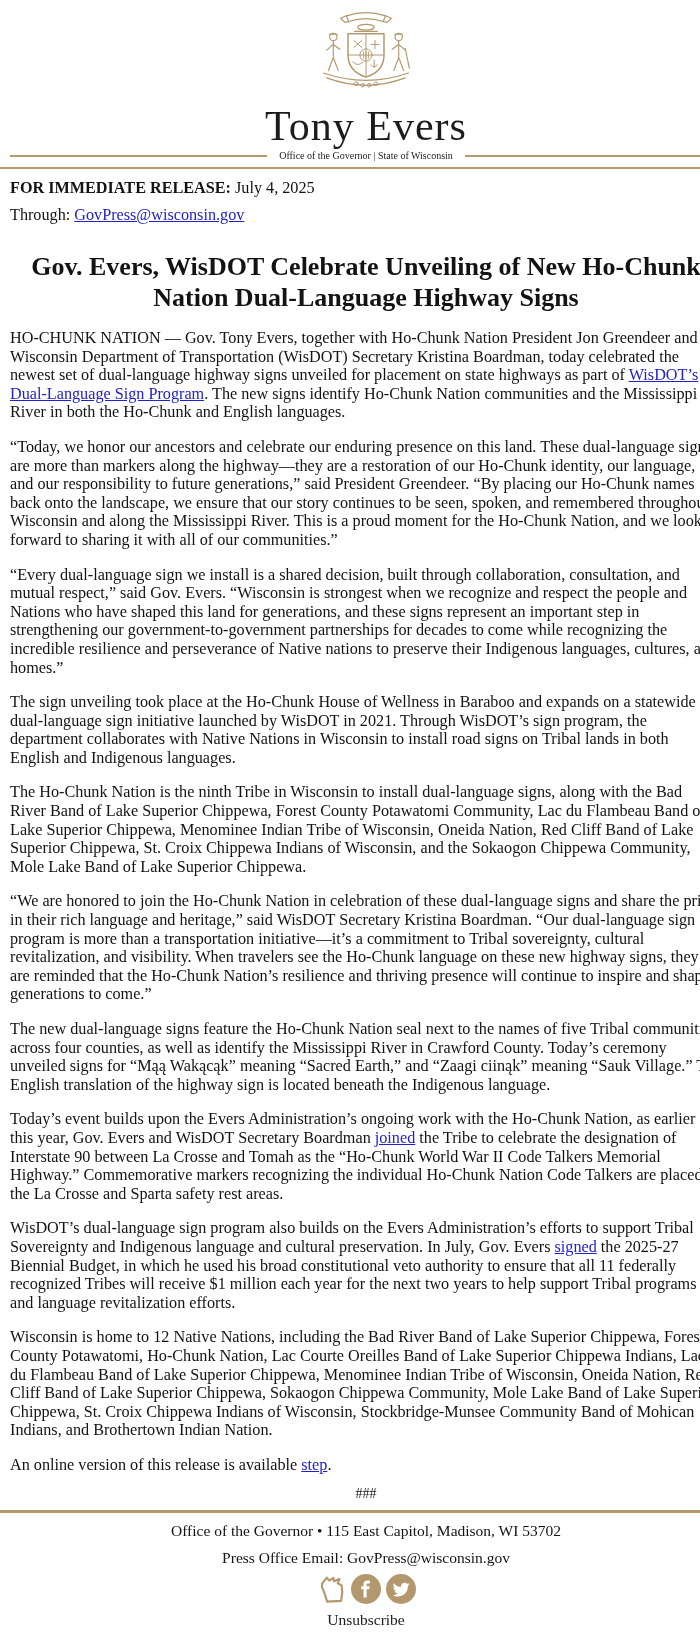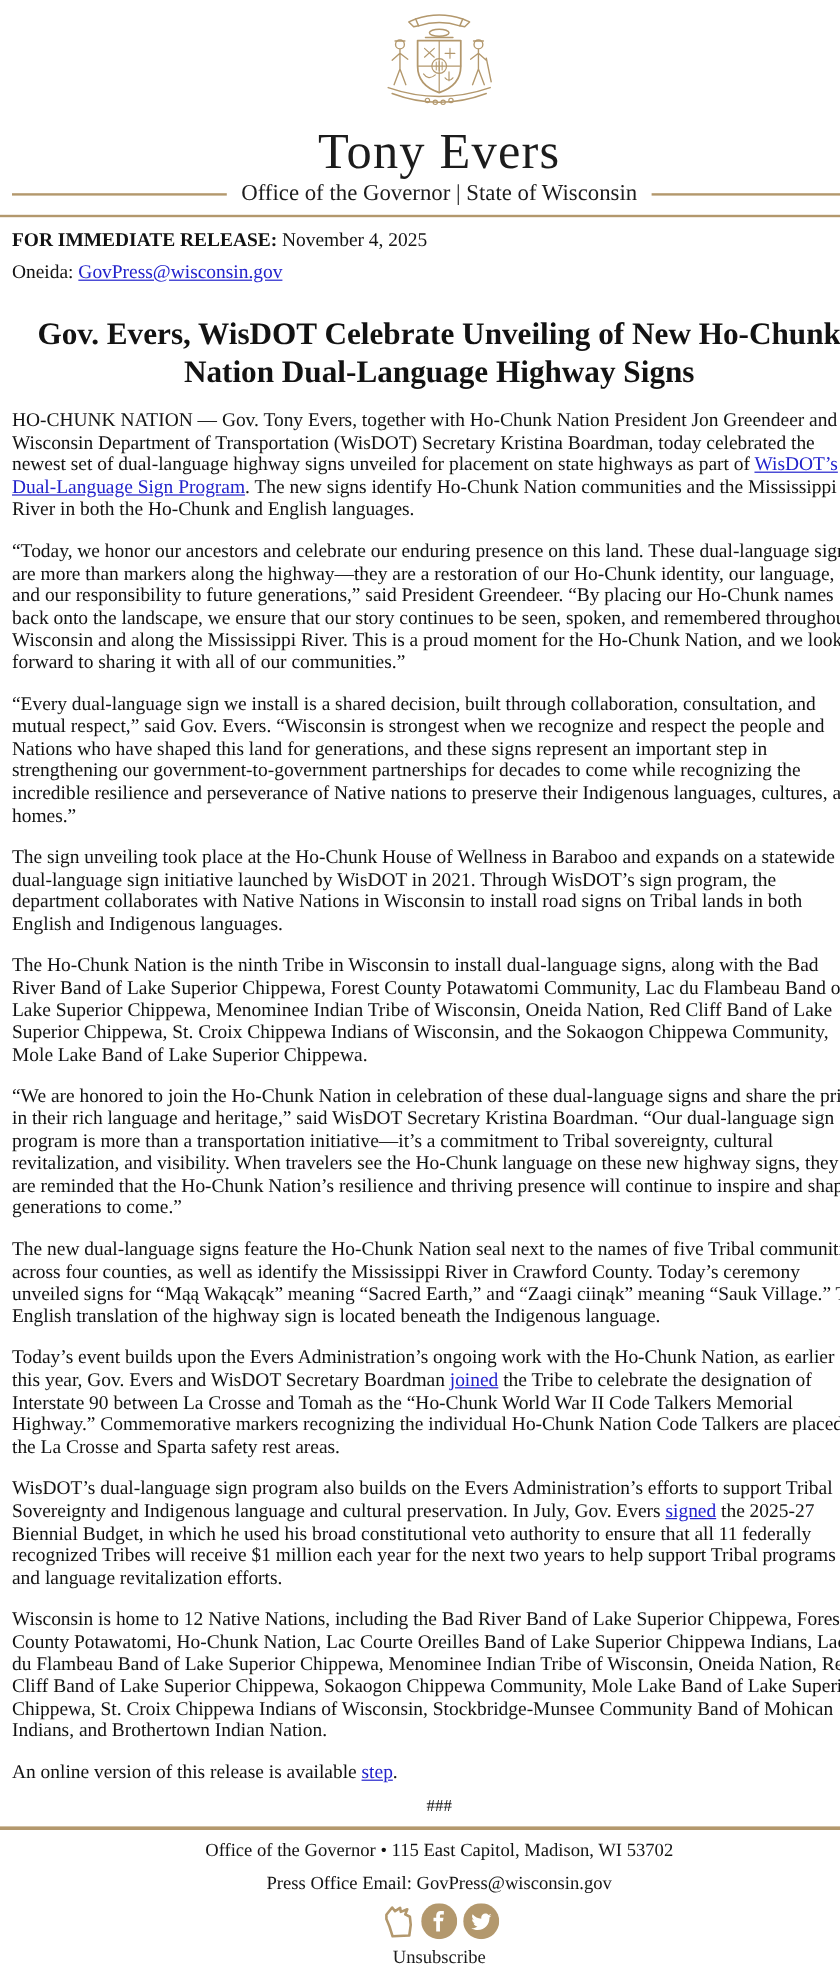--- a/index.html
+++ b/index.html
@@ -6,21 +6,21 @@
   body{
     width:700px;height:1637px;overflow:hidden;background:#ffffff;
     font-family:"Liberation Serif", serif;color:#131313;
   }
   .content{width:722px;box-sizing:border-box;padding-left:10px;}
   
   .masthead{text-align:center;padding-top:6px;}
   .gov-name{font-size:42px;line-height:40px;margin-top:2px;color:#1c1c1c;letter-spacing:1px;}
   .subtitle-row{display:flex;align-items:center;gap:12px;margin-top:4px;}
   .subtitle-row .rule{flex:1;height:2px;background:#b3986d;}
-  .subtitle-text{font-size:19px;white-space:nowrap;color:#1c1c1c;}
+  .subtitle-text{font-size:10px;white-space:nowrap;color:#1c1c1c;}
   hr.gold{border:none;border-top:2px solid #b3986d;margin:6px 0 0 -10px;width:722px;}
   
   .release-line{margin:10px 0 0;font-size:16.2px;line-height:19px;}
   .contact-line{margin:8px 0 0;font-size:16.2px;line-height:19px;}
   a{color:#2222cc;}
   .title{font-size:26px;line-height:31px;font-weight:bold;text-align:center;margin:26px 0 0;}
   
   .paragraphs{margin-top:6px;}
   .paragraphs p{font-size:16.2px;line-height:18.6px;margin:16px 0 0;}
   .hashes{text-align:center;font-size:14px;margin:12px 0 8px;}
@@ -64,22 +64,22 @@
     </svg>
     <div class="gov-name">Tony Evers</div>
     <div class="subtitle-row">
       <span class="rule"></span>
       <span class="subtitle-text">Office of the Governor | State of Wisconsin</span>
       <span class="rule"></span>
     </div>
   </div>
   <hr class="gold">
 
-  <p class="release-line"><strong>FOR IMMEDIATE RELEASE:</strong><span> November 4, 2025</span></p>
-  <p class="contact-line"><span>Oneida: </span><a href="#">GovPress@wisconsin.gov</a></p>
+  <p class="release-line"><strong>FOR IMMEDIATE RELEASE:</strong><span> July 4, 2025</span></p>
+  <p class="contact-line"><span>Through: </span><a href="#">GovPress@wisconsin.gov</a></p>
 
   <h1 class="title">Gov. Evers, WisDOT Celebrate Unveiling of New Ho-Chunk Nation Dual-Language Highway Signs</h1>
 
   <div class="paragraphs">
       <p>HO-CHUNK NATION — Gov. Tony Evers, together with Ho-Chunk Nation President Jon Greendeer and Wisconsin Department of Transportation (WisDOT) Secretary Kristina Boardman, today celebrated the newest set of dual-language highway signs unveiled for placement on state highways as part of <a href="#">WisDOT’s Dual-Language Sign Program</a>. The new signs identify Ho-Chunk Nation communities and the Mississippi River in both the Ho-Chunk and English languages.</p>
       <p>“Today, we honor our ancestors and celebrate our enduring presence on this land. These dual-language signs are more than markers along the highway—they are a restoration of our Ho-Chunk identity, our language, and our responsibility to future generations,” said President Greendeer. “By placing our Ho-Chunk names back onto the landscape, we ensure that our story continues to be seen, spoken, and remembered throughout Wisconsin and along the Mississippi River. This is a proud moment for the Ho-Chunk Nation, and we look forward to sharing it with all of our communities.”</p>
       <p>“Every dual-language sign we install is a shared decision, built through collaboration, consultation, and mutual respect,” said Gov. Evers. “Wisconsin is strongest when we recognize and respect the people and Nations who have shaped this land for generations, and these signs represent an important step in strengthening our government-to-government partnerships for decades to come while recognizing the incredible resilience and perseverance of Native nations to preserve their Indigenous languages, cultures, and homes.”</p>
       <p>The sign unveiling took place at the Ho-Chunk House of Wellness in Baraboo and expands on a statewide dual-language sign initiative launched by WisDOT in 2021. Through WisDOT’s sign program, the department collaborates with Native Nations in Wisconsin to install road signs on Tribal lands in both English and Indigenous languages.</p>
       <p>The Ho-Chunk Nation is the ninth Tribe in Wisconsin to install dual-language signs, along with the Bad River Band of Lake Superior Chippewa, Forest County Potawatomi Community, Lac du Flambeau Band of Lake Superior Chippewa, Menominee Indian Tribe of Wisconsin, Oneida Nation, Red Cliff Band of Lake Superior Chippewa, St. Croix Chippewa Indians of Wisconsin, and the Sokaogon Chippewa Community, Mole Lake Band of Lake Superior Chippewa.</p>
       <p>“We are honored to join the Ho-Chunk Nation in celebration of these dual-language signs and share the pride in their rich language and heritage,” said WisDOT Secretary Kristina Boardman. “Our dual-language sign program is more than a transportation initiative—it’s a commitment to Tribal sovereignty, cultural revitalization, and visibility. When travelers see the Ho-Chunk language on these new highway signs, they are reminded that the Ho-Chunk Nation’s resilience and thriving presence will continue to inspire and shape generations to come.”</p>

